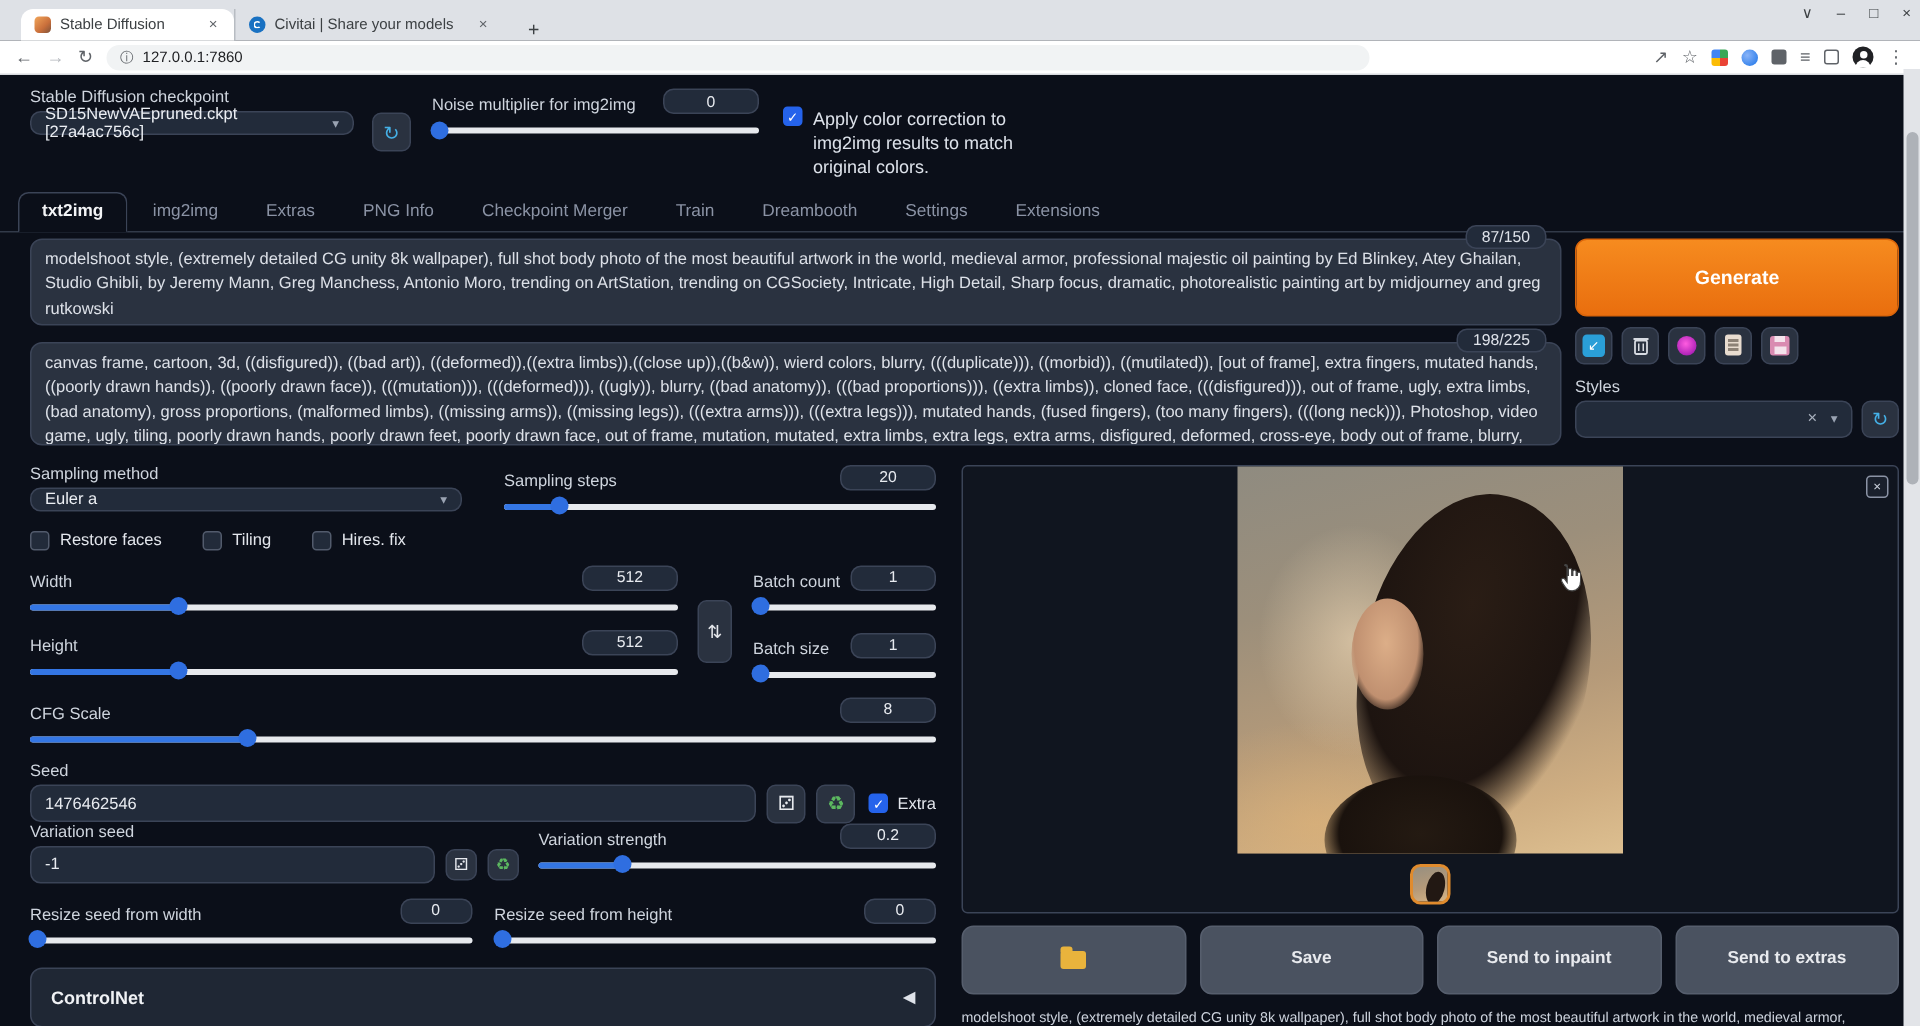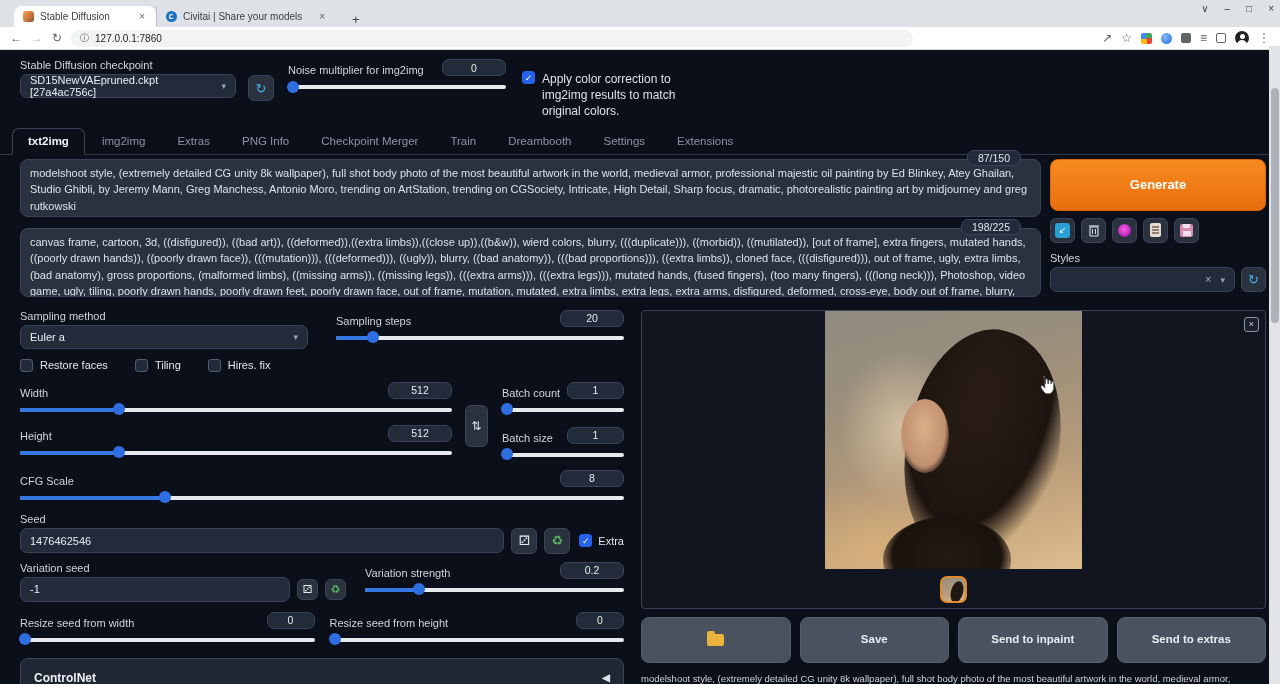--- a/index.html
+++ b/index.html
@@ -33,21 +33,21 @@
   .ext-circle { width:11px; height:11px; border-radius:50%; background:radial-gradient(circle at 35% 35%, #8ab4f8, #1a73e8); }
   .puzzle { width:10px; height:10px; background:#5f6368; border-radius:2px; }
   .sidebar-sq { width:10px; height:10px; border:1.5px solid #5f6368; border-radius:2px; }
   .avatar { width:14px; height:14px; border-radius:50%; background:#202124; position:relative; }
   .avatar::before { content:""; position:absolute; top:2.5px; left:4.5px; width:5px; height:5px; border-radius:50%; background:#fff; }
   .avatar::after { content:""; position:absolute; bottom:0; left:2px; width:10px; height:5px; border-radius:5px 5px 0 0; background:#fff; }
 
   
   .app { height:638px; padding-top:9px; position:relative; color:#e5e7eb; }
   .lbl { display:block; font-size:11px; color:#cfd5de; margin-bottom:3px; }
-  .select { background:#222b3a; border:1px solid #3b4457; border-radius:7px; height:24px;
+  .select { background:#222b3a; border:1px solid #3b4457; border-radius:7px; height:16px;
     display:flex; align-items:center; justify-content:space-between; padding:0 9px;
     font-size:11px; color:#eceff4; }
   .caret { color:#9aa3b2; font-size:9px; margin-left:6px; }
   .numbox { width:64px; height:17px; background:#222b3a; border:1px solid #3b4457; border-radius:7px;
     color:#e8ebf0; font-size:10.5px; display:flex; align-items:center; justify-content:center; flex:none; }
   .iconbtn { width:26px; height:26px; background:#2a3240; border:1px solid #3b4457; border-radius:6px;
     display:flex; align-items:center; justify-content:center; font-size:13px; flex:none; }
   .iconbtn.small { width:25px; height:25px; }
   .blue { color:#45b0e6; }
   .green { color:#5cb860; }
@@ -79,21 +79,21 @@
   
   .main { padding:4px 14px 0 20px; }
   .row1 { display:flex; gap:9px; }
   .promptcol { flex:1; display:flex; flex-direction:column; gap:11px; }
   .tawrap { position:relative; }
   textarea.ta { width:100%; display:block; background:#2a3240; border:1px solid #3b4457; border-radius:8px;
     color:#dde1e8; font-size:11px; line-height:1.5; padding:5px 9px; resize:none; overflow:hidden;
     font-family:"Liberation Sans", sans-serif; }
   .ta.pos { height:58px; }
   .ta.neg { height:69px; }
-  .counter { position:absolute; top:-9px; right:20px; background:#222b3a; border:1px solid #3b4457;
+  .counter { position:absolute; top:-9px; right:10px; background:#222b3a; border:1px solid #3b4457;
     border-radius:7px; font-size:10.5px; color:#dfe3ea; padding:1px 10px; }
   .actioncol { width:216px; flex:none; }
   .genbtn { height:52px; border-radius:8px; background:linear-gradient(180deg,#f68b1f,#e96e0e);
     border:1px solid #d9640a; color:#fff; font-weight:bold; font-size:13px;
     display:flex; align-items:center; justify-content:center; }
   .minirow { display:flex; gap:6px; margin-top:7px; }
   .mini { width:25px; height:25px; background:#2a3240; border:1px solid #3b4457; border-radius:6px;
     display:flex; align-items:center; justify-content:center; }
   .paste-sq { width:15px; height:15px; background:#2a9fd8; border-radius:3px; color:#fff; font-size:9px;
     display:flex; align-items:center; justify-content:center; }
@@ -125,21 +125,21 @@
     color:#e5e7eb; font-size:12px; display:flex; align-items:center; justify-content:center; margin-top:9px; }
   .batchcol { flex:1; display:flex; flex-direction:column; gap:11px; }
   .batchcol .numbox { width:57px; }
   .cfg { margin-top:9px; }
   .seedblk { margin-top:9px; }
   .seedrow { display:flex; gap:7px; align-items:center; }
   input.textin { height:25px; background:#222b3a; border:1px solid #3b4457; border-radius:7px;
     color:#e8ebf0; font-size:11px; padding:0 9px; font-family:"Liberation Sans", sans-serif; outline:none; }
   .seedrow .textin { flex:1; }
   .extrachk { display:flex; gap:6px; align-items:center; font-size:11px; color:#e3e6ec; margin-left:2px; }
-  .varrow { display:flex; gap:19px; margin-top:8px; }
+  .varrow { display:flex; gap:13px; }
   .varleft { width:326px; }
   .varinrow { display:flex; gap:7px; align-items:center; }
   .varinrow .textin { width:275px; }
   .iconbtn.tiny { width:21px; height:21px; font-size:11px; }
   .varright { flex:1; }
   .resizerow { display:flex; gap:15px; margin-top:10px; }
   .rescol { flex:1; }
   .rescol .numbox { width:48px; }
   .accordion { margin-top:12px; height:40px; background:#1f2734; border:1px solid #3b4457; border-radius:8px;
     display:flex; align-items:center; justify-content:space-between; padding:0 13px;

